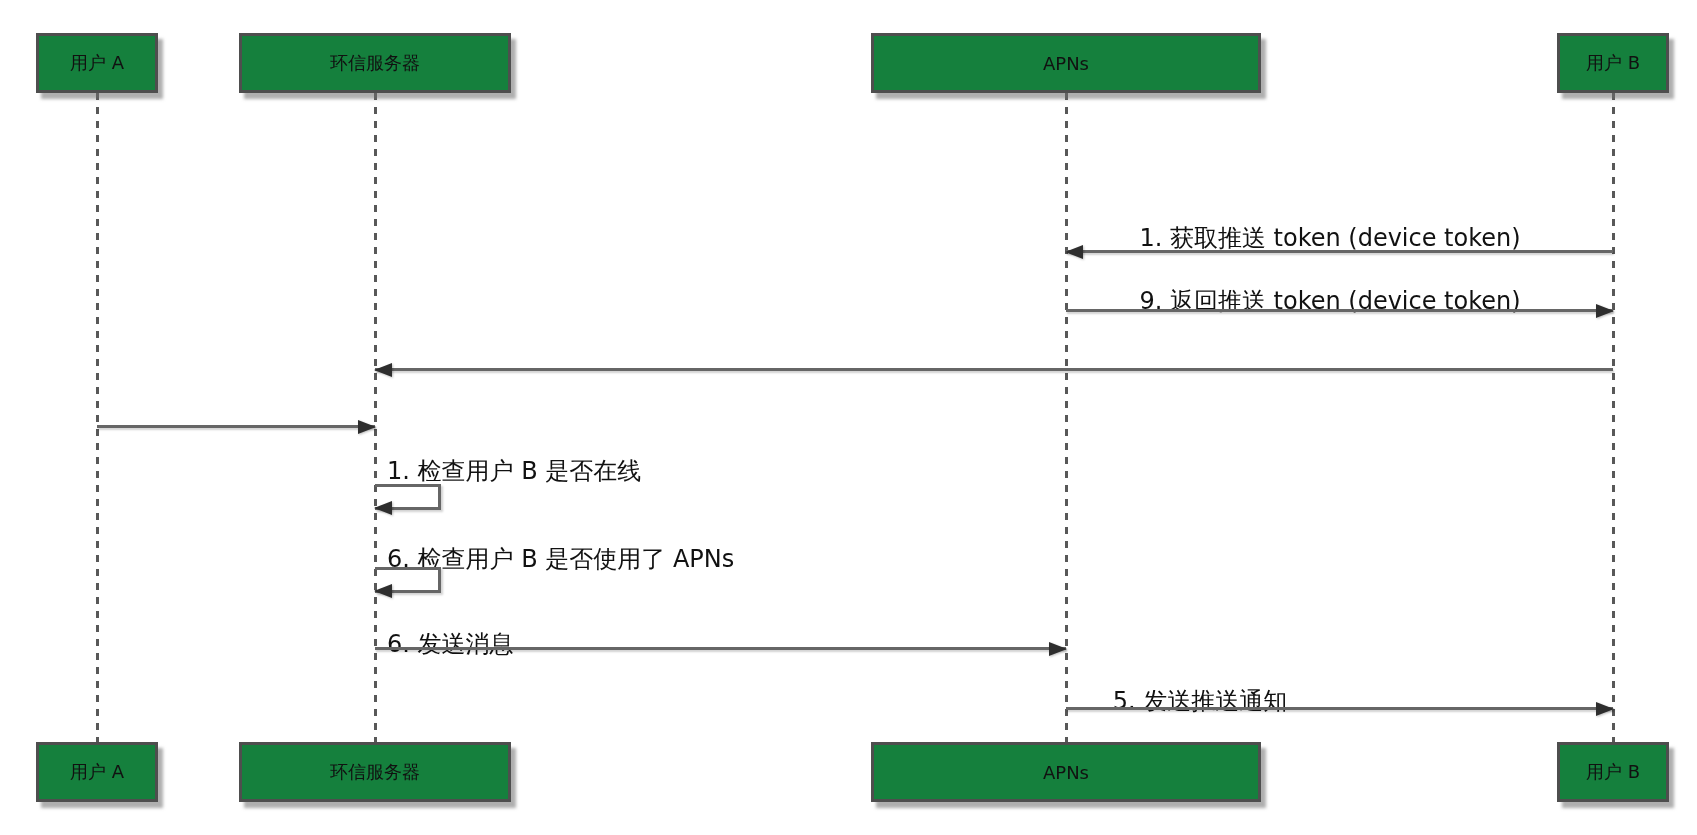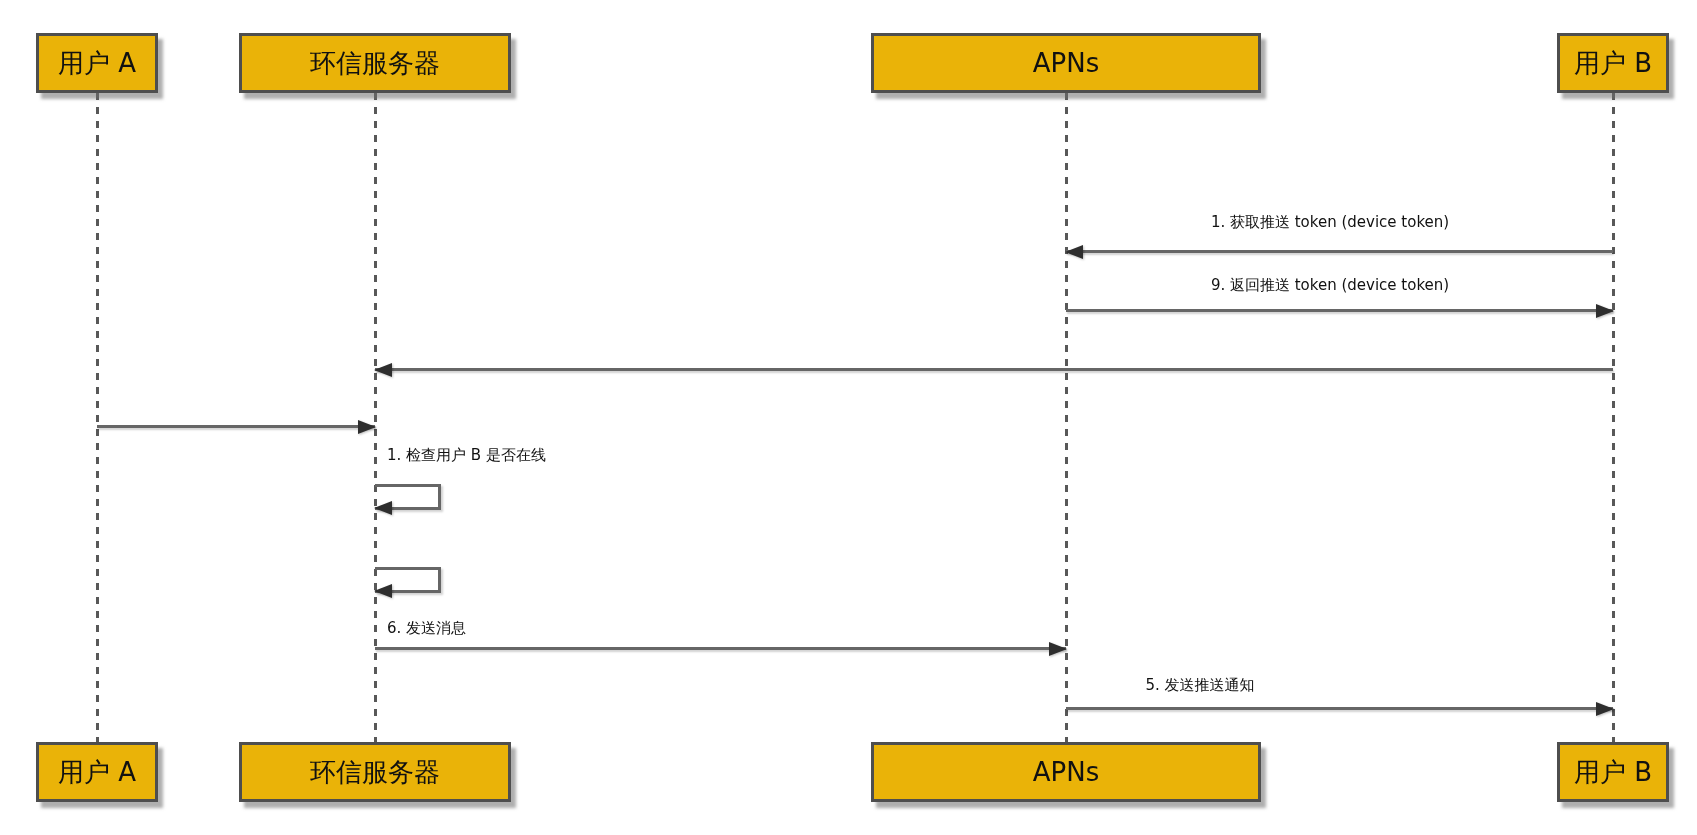--- a/index.html
+++ b/index.html
@@ -9,39 +9,40 @@
     background:#ffffff;
     font-family:"DejaVu Sans","Liberation Sans",sans-serif;
     color:#111;
     overflow:hidden;
   }
   
   .pbox{
     position:absolute;
     box-sizing:border-box;
     height:60px;
-    background:#eab308;
+    background:#15803d;
     border:3px solid #4e4e4e;
     box-shadow:5px 6px 3px rgba(110,110,110,.55);
     display:flex;align-items:center;justify-content:center;
-    font-size:26px;
+    font-size:18px;
     white-space:nowrap;
   }
   
   .lifeline{
     position:absolute;
     width:3px;top:93px;height:650px;
     background:repeating-linear-gradient(to bottom,#585858 0 7px,transparent 7px 14px);
   }
   
   .msg-label{
     position:absolute;
     height:30px;line-height:30px;
-    font-size:15px;
+    font-size:24px;
     white-space:nowrap;
+    margin-top:16px;
   }
   .center{transform:translateX(-50%);}
   
   .msg-line{
     position:absolute;height:3px;background:#666;
     box-shadow:1px 2px 2px rgba(0,0,0,.18);
   }
   
   .head{position:absolute;width:0;height:0;
     border-top:7px solid transparent;border-bottom:7px solid transparent;
@@ -103,20 +104,21 @@
   <div class="msg-line" style="left:375px;top:368px;width:1238px"></div>
   <div class="head left" style="left:374px;top:363px"></div>
 
   <div class="msg-line" style="left:97px;top:425px;width:278px"></div>
   <div class="head right" style="left:358px;top:420px"></div>
 
   <div class="msg-label" style="left:387px;top:440px">1. 检查用户 B 是否在线</div>
   <div class="self-loop" style="left:375px;top:484px"></div>
   <div class="head left" style="left:374px;top:501px"></div>
 
+  <div class="msg-label" style="left:387px;top:528px">6. 检查用户 B 是否使用了 APNs</div>
   <div class="self-loop" style="left:375px;top:567px"></div>
   <div class="head left" style="left:374px;top:584px"></div>
 
   <div class="msg-label" style="left:387px;top:613px">6. 发送消息</div>
   <div class="msg-line" style="left:375px;top:647px;width:691px"></div>
   <div class="head right" style="left:1049px;top:642px"></div>
 
   <div class="msg-label center" style="left:1200px;top:670px">5. 发送推送通知</div>
   <div class="msg-line" style="left:1066px;top:707px;width:547px"></div>
   <div class="head right" style="left:1596px;top:702px"></div>

